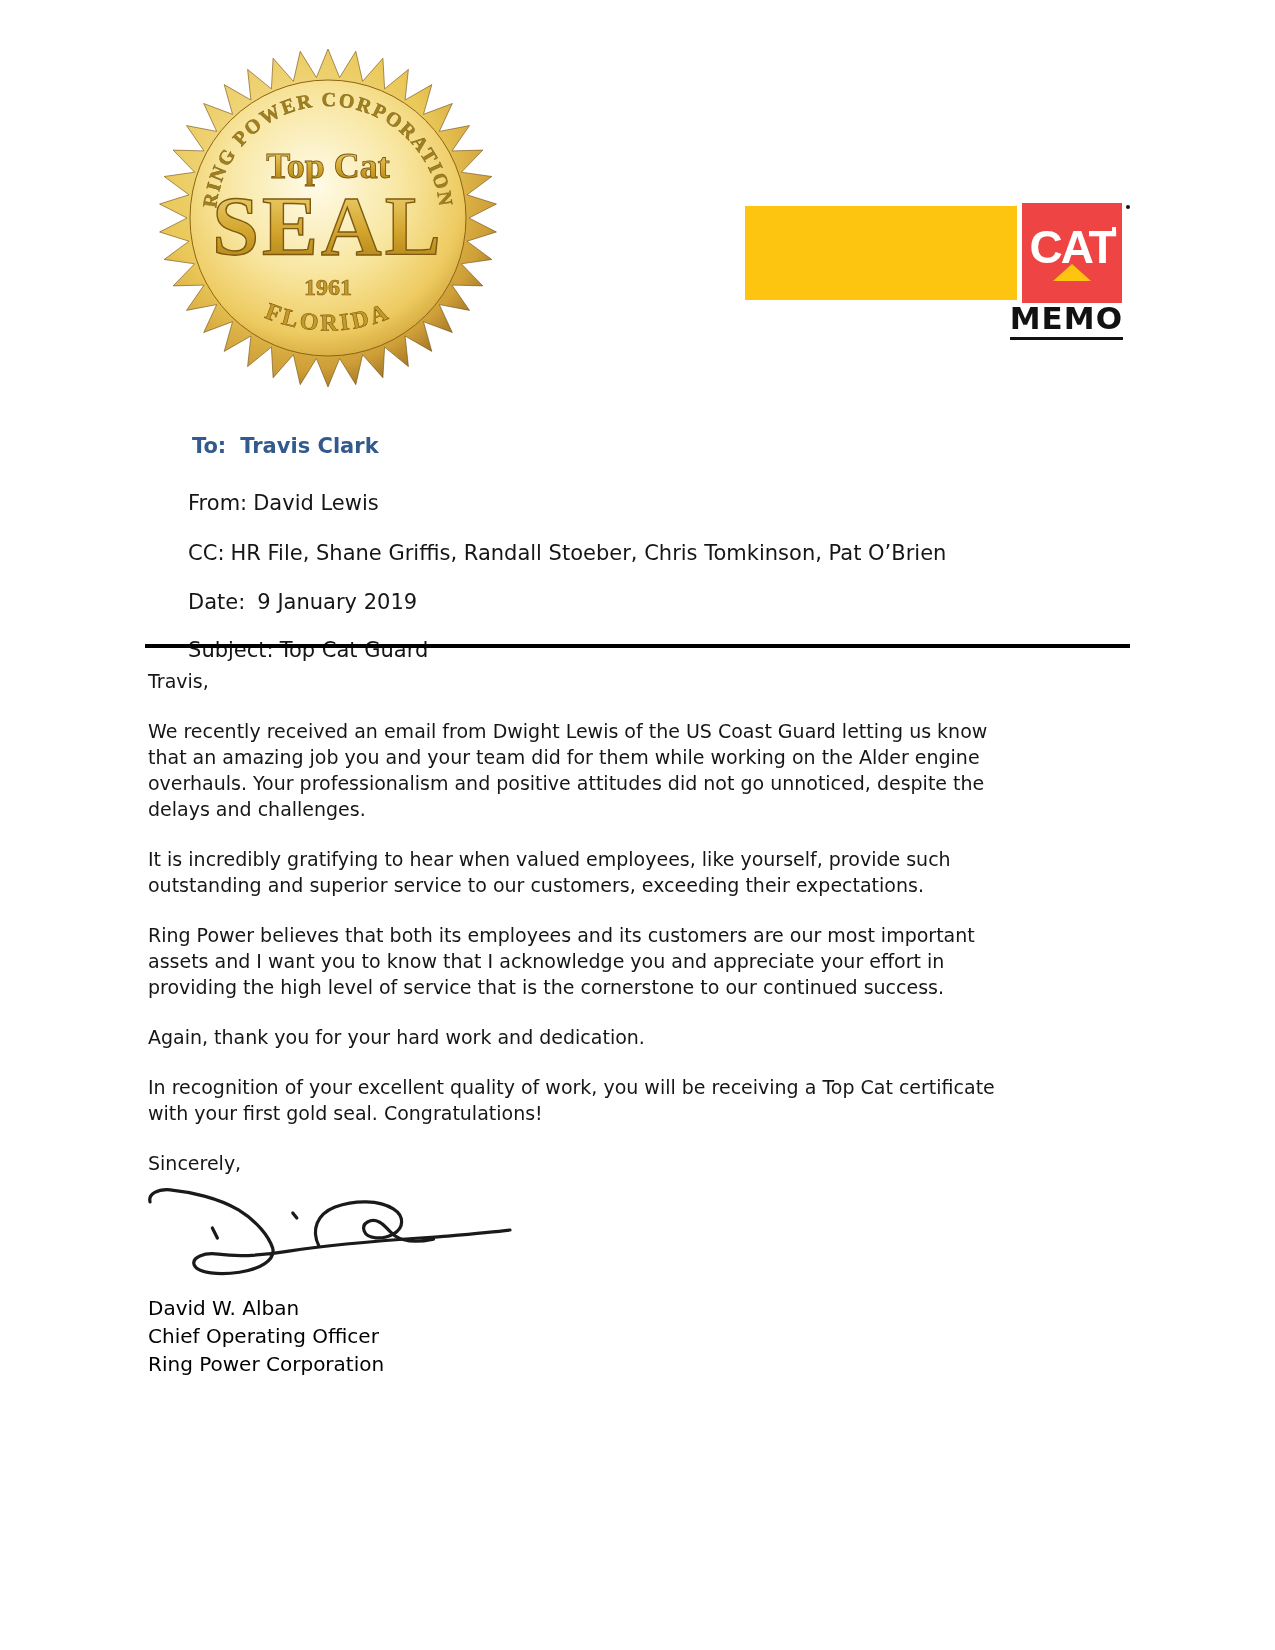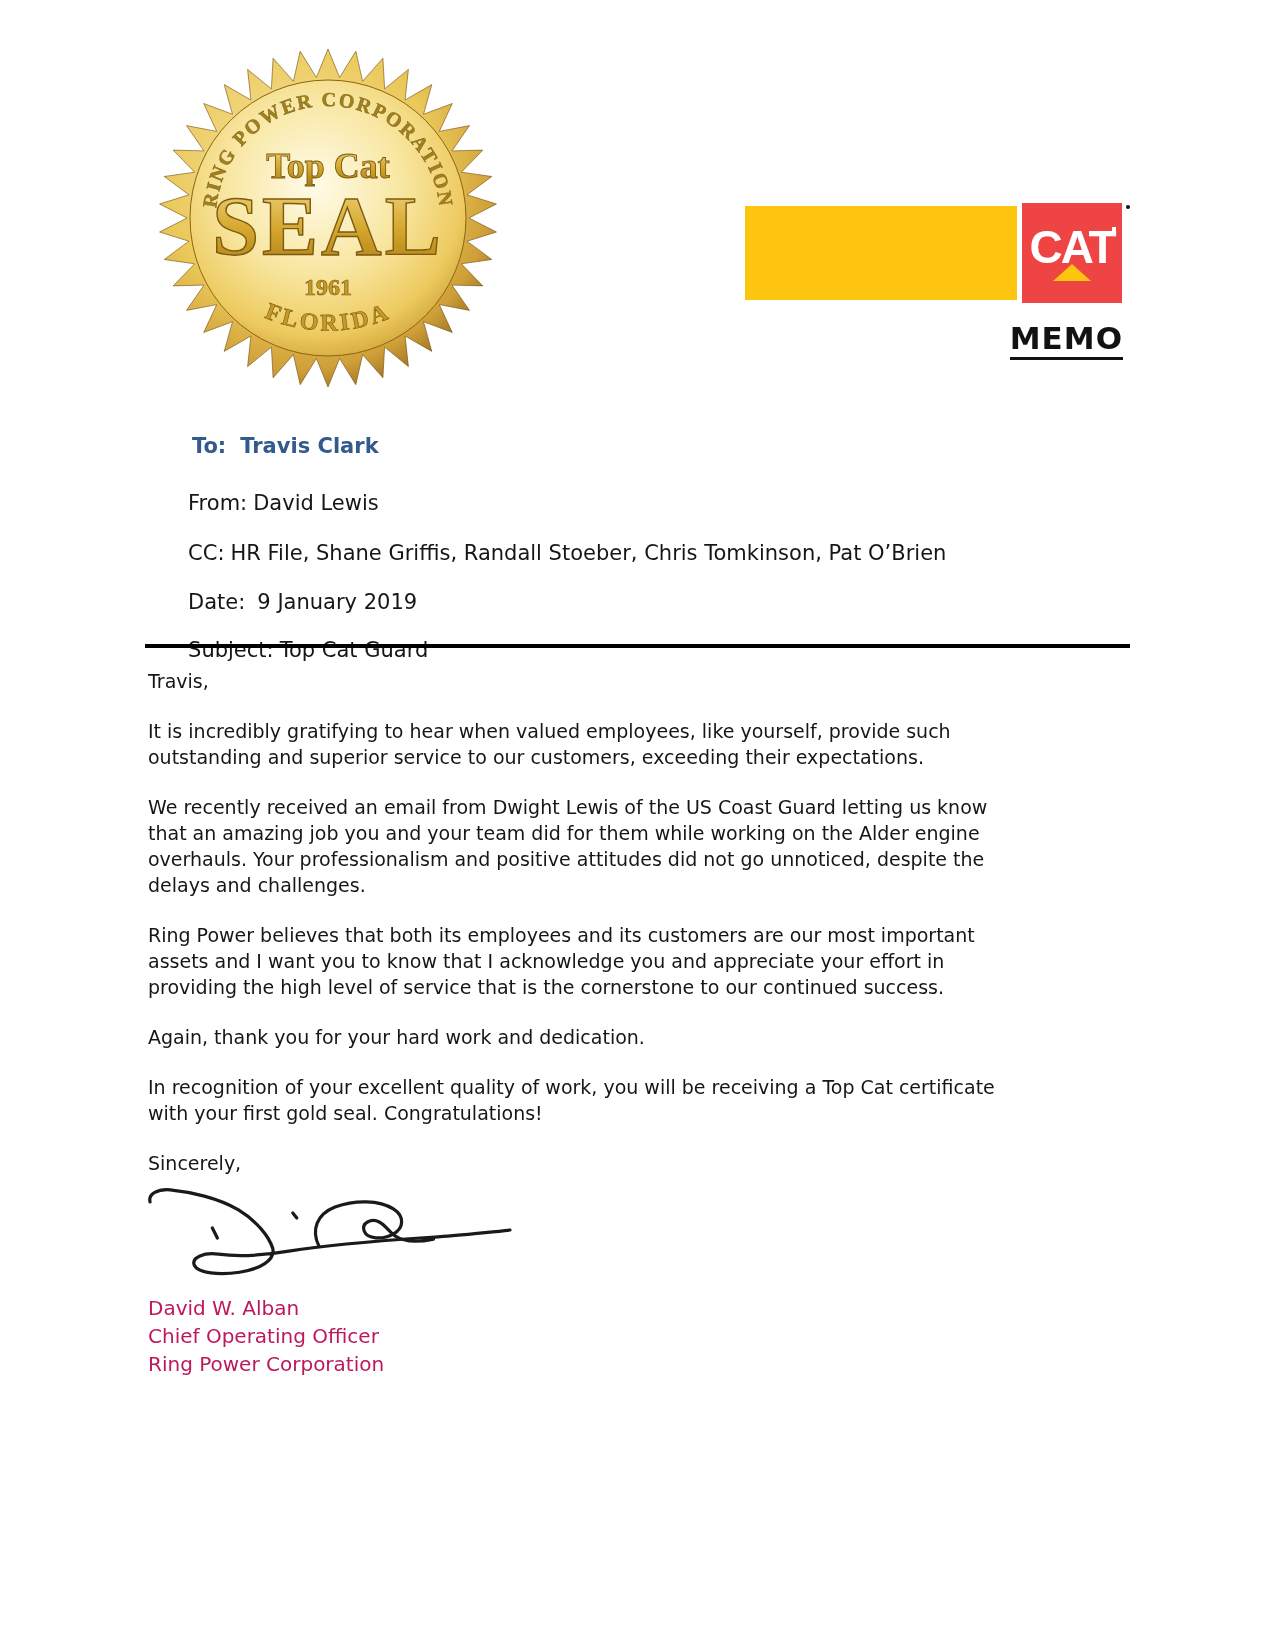--- a/index.html
+++ b/index.html
@@ -40,21 +40,21 @@
   .cat-tri{
     position:absolute;left:50%;bottom:22px;transform:translateX(-50%);
     width:0;height:0;
     border-left:19px solid transparent;
     border-right:19px solid transparent;
     border-bottom:17px solid var(--cat-yellow,#FDC50F);
   }
 
   
   .memo-heading{
-    position:absolute;top:320px;right:152px;
+    position:absolute;top:300px;right:152px;
     font-size:31px;font-weight:800;color:#121212;
     border-bottom:3px solid #121212;padding-bottom:1px;letter-spacing:1px;text-align:right;
   }
 
   
   .fields{position:absolute;left:148px;top:0;width:1000px;}
   .field{position:absolute;left:0;font-size:21px;color:#161616;white-space:pre;}
   .field .lbl{margin-right:6px;}
   .field-to{top:410px;font-weight:bold;color:var(--accent-blue,#325A8C);}
   .field-to .lbl{margin-right:14px;}
@@ -67,21 +67,21 @@
 
   
   .body-text{
     position:absolute;left:148px;top:668px;width:1060px;
     font-size:19px;line-height:26px;color:#161616;
   }
   .body-text p{margin:0 0 24px 0;white-space:pre;}
 
   .signature{position:absolute;left:146px;top:1175px;width:372px;height:102px;}
 
-  .signer{position:absolute;left:148px;top:1294px;font-size:20px;line-height:28px;color:#be185d;}
+  .signer{position:absolute;left:148px;top:1294px;font-size:20px;line-height:28px;color:#000000;}
   .signer div{white-space:pre;}
 </style>
 </head>
 <body>
 
 <div class="page" style="--cat-yellow: #FDC50F; --accent-blue: #325A8C;">
 
   <svg class="seal" viewBox="0 0 340 340" xmlns="http://www.w3.org/2000/svg">
     <defs>
       <radialGradient id="burstGrad" cx="40%" cy="35%" r="75%">
@@ -145,26 +145,26 @@
       <span class="lbl">Date:</span><span>9 January 2019</span>
     </div>
     <div class="field field-subject">
       <span class="lbl">Subject:</span><span>Top Cat Guard</span>
     </div>
   </div>
   <div class="divider"></div>
 
   <div class="body-text">
     <p>Travis,</p>
-    <p>It is incredibly gratifying to hear when valued employees, like yourself, provide such
-outstanding and superior service to our customers, exceeding their expectations.</p>
     <p>We recently received an email from Dwight Lewis of the US Coast Guard letting us know
 that an amazing job you and your team did for them while working on the Alder engine
 overhauls. Your professionalism and positive attitudes did not go unnoticed, despite the
 delays and challenges.</p>
+    <p>It is incredibly gratifying to hear when valued employees, like yourself, provide such
+outstanding and superior service to our customers, exceeding their expectations.</p>
     <p>Ring Power believes that both its employees and its customers are our most important
 assets and I want you to know that I acknowledge you and appreciate your effort in
 providing the high level of service that is the cornerstone to our continued success.</p>
     <p>Again, thank you for your hard work and dedication.</p>
     <p>In recognition of your excellent quality of work, you will be receiving a Top Cat certificate
 with your first gold seal. Congratulations!</p>
     <p>Sincerely,</p>
   </div>
 
   <svg class="signature" viewBox="0 0 370 100" xmlns="http://www.w3.org/2000/svg">

